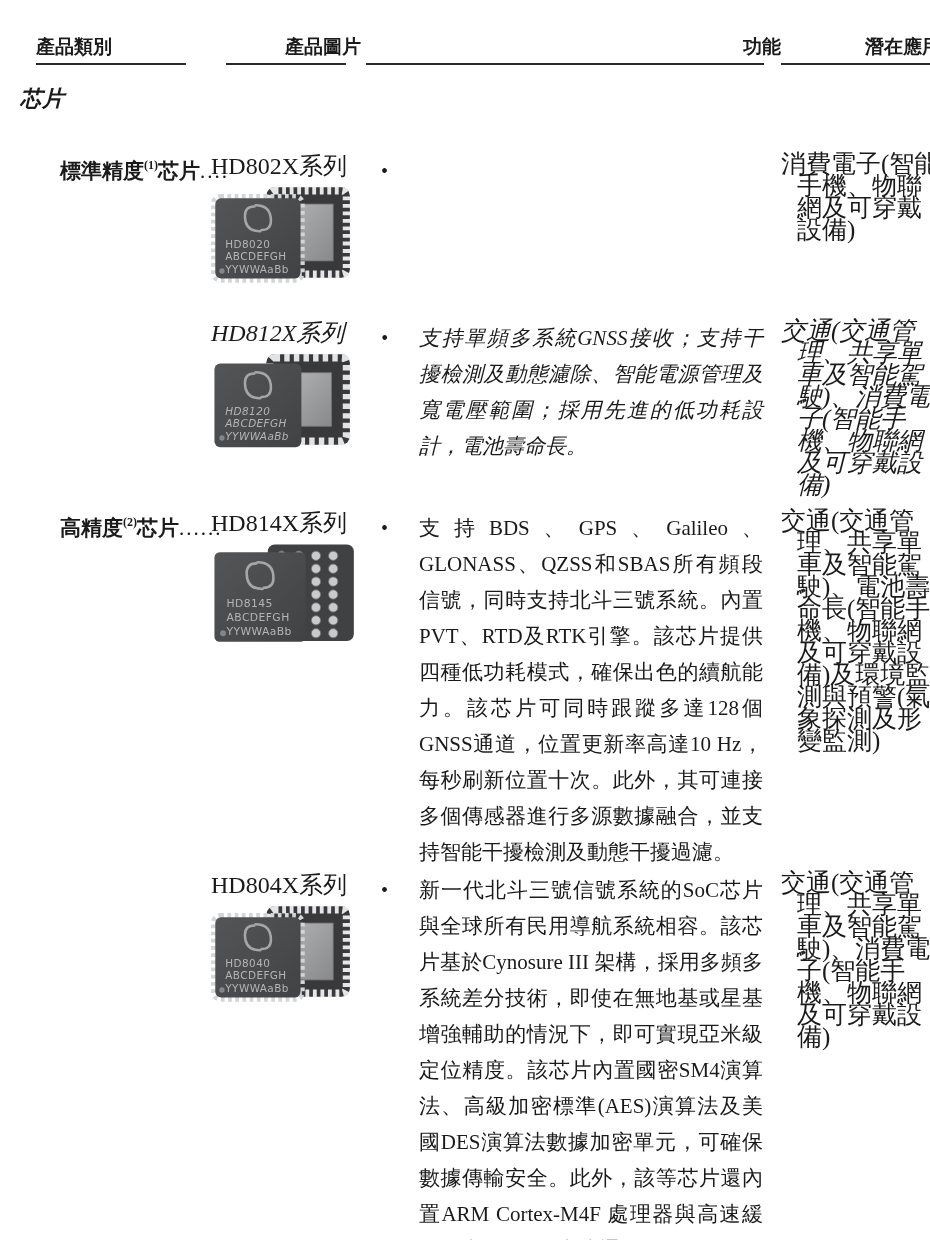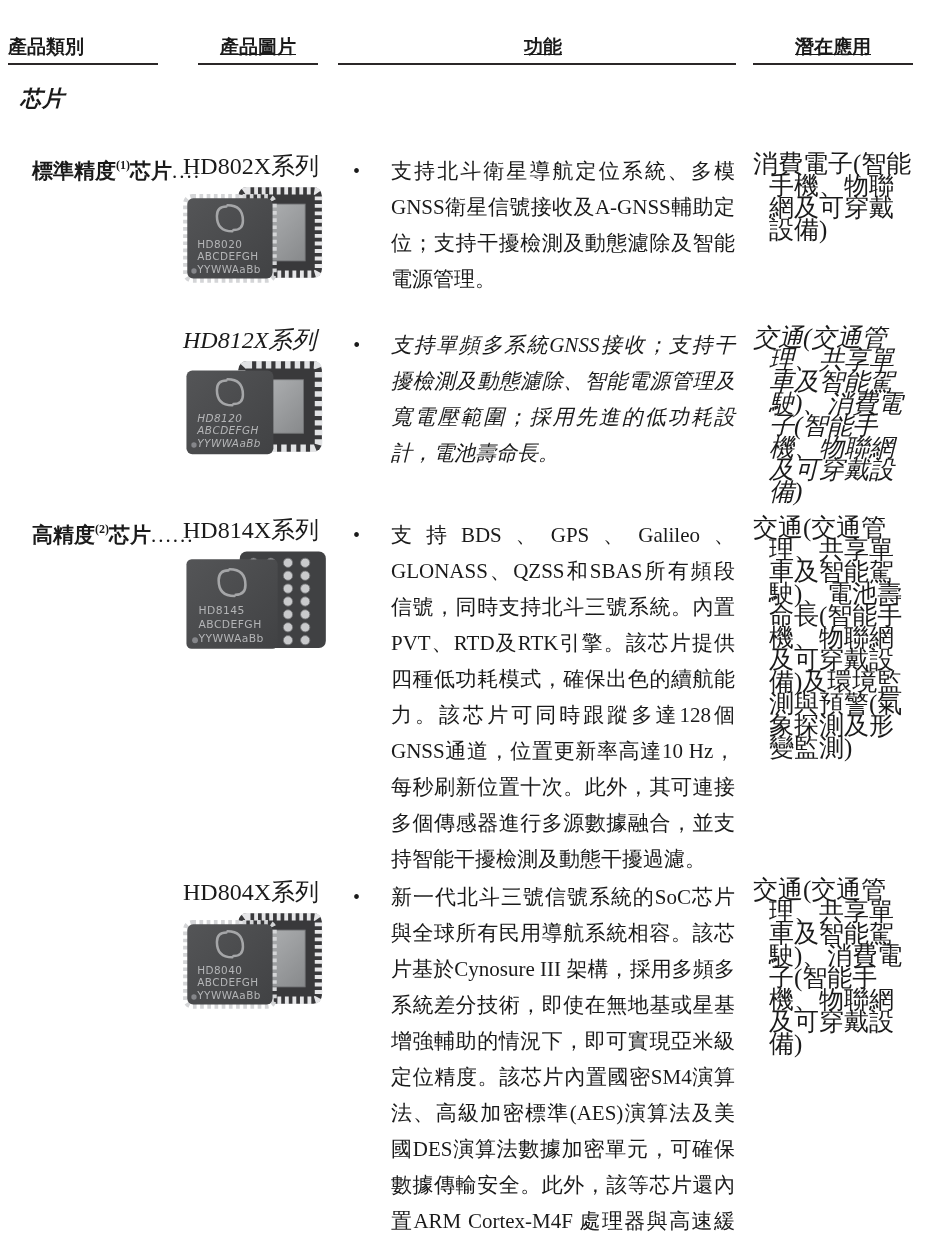--- a/index.html
+++ b/index.html
@@ -6,27 +6,27 @@
   body{
     width:930px;height:1240px;overflow:hidden;
     font-family:"Liberation Serif","DejaVu Serif",serif;
     color:#1a1a1a;
     -webkit-font-smoothing:antialiased;
   }
   .page{padding-top:36px;}
   .grid{
     display:grid;
     grid-template-columns:175px 150px 420px 160px;
-    padding-left:8px;
+    padding-left:36px;
     align-items:start;
   }
   
   .thead{font-weight:bold;font-size:19px;line-height:22px;}
   .thead .hcell{position:relative;}
-  .hc2,.hc3,.hc4{text-align:center;text-decoration:underline;}
+  .hc2,.hc3,.hc4{text-align:right;}
   .rule{border-top:2px solid #2b2728;height:0;margin-top:5px;}
   .hc1 .rule{width:150px;}
   .hc2 .rule{width:120px;margin-left:auto;margin-right:auto;}
   .hc3 .rule{margin-left:5px;margin-right:17px;}
   .hc4 .rule{width:160px;}
   
   .section-title{
     margin:22px 0 0 20px;
     font-weight:bold;font-style:italic;font-size:22px;line-height:24px;
   }
@@ -115,21 +115,20 @@
               <text x="17" y="76">HD8020</text>
               <text x="17" y="91">ABCDEFGH</text>
               <text x="17" y="106">YYWWAaBb</text>
               <circle cx="13" cy="104" r="3.2" fill="#85868a"></circle>
             </g>
           </svg>
         </div>
       </div>
       <div class="c3">
         <span class="bullet">•</span>
-        <div class="ftext">支持北斗衛星導航定位系統、多模GNSS衛星信號接收及A-GNSS輔助定位；支持干擾檢測及動態濾除及智能電源管理。</div>
       </div>
       <div class="c4">消費電子(智能手機、物聯網及可穿戴設備)</div>
     </div>
 
     <div class="grid prow r1">
       <div class="c1"></div>
       <div class="c2">
         <div class="series">HD812X系列</div>
         <div class="chipwrap">
           <svg viewBox="0 0 172 122" width="144" height="102">

